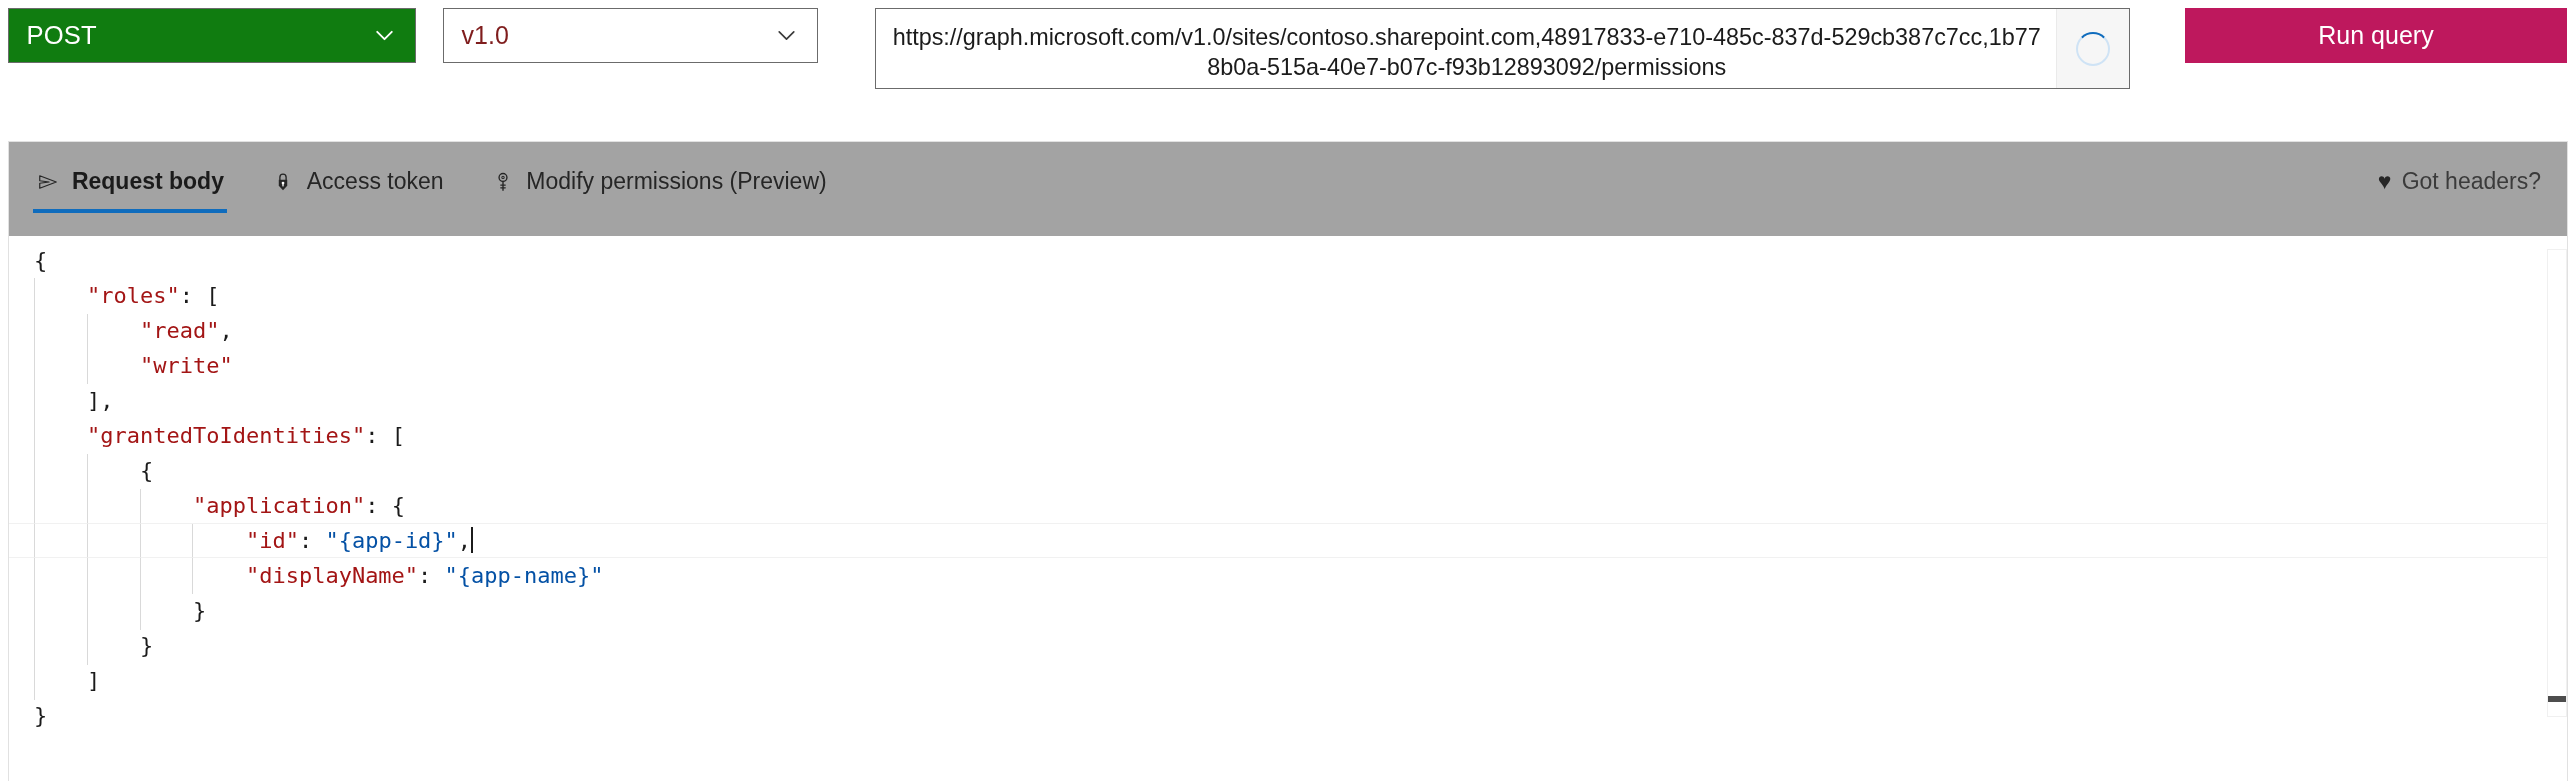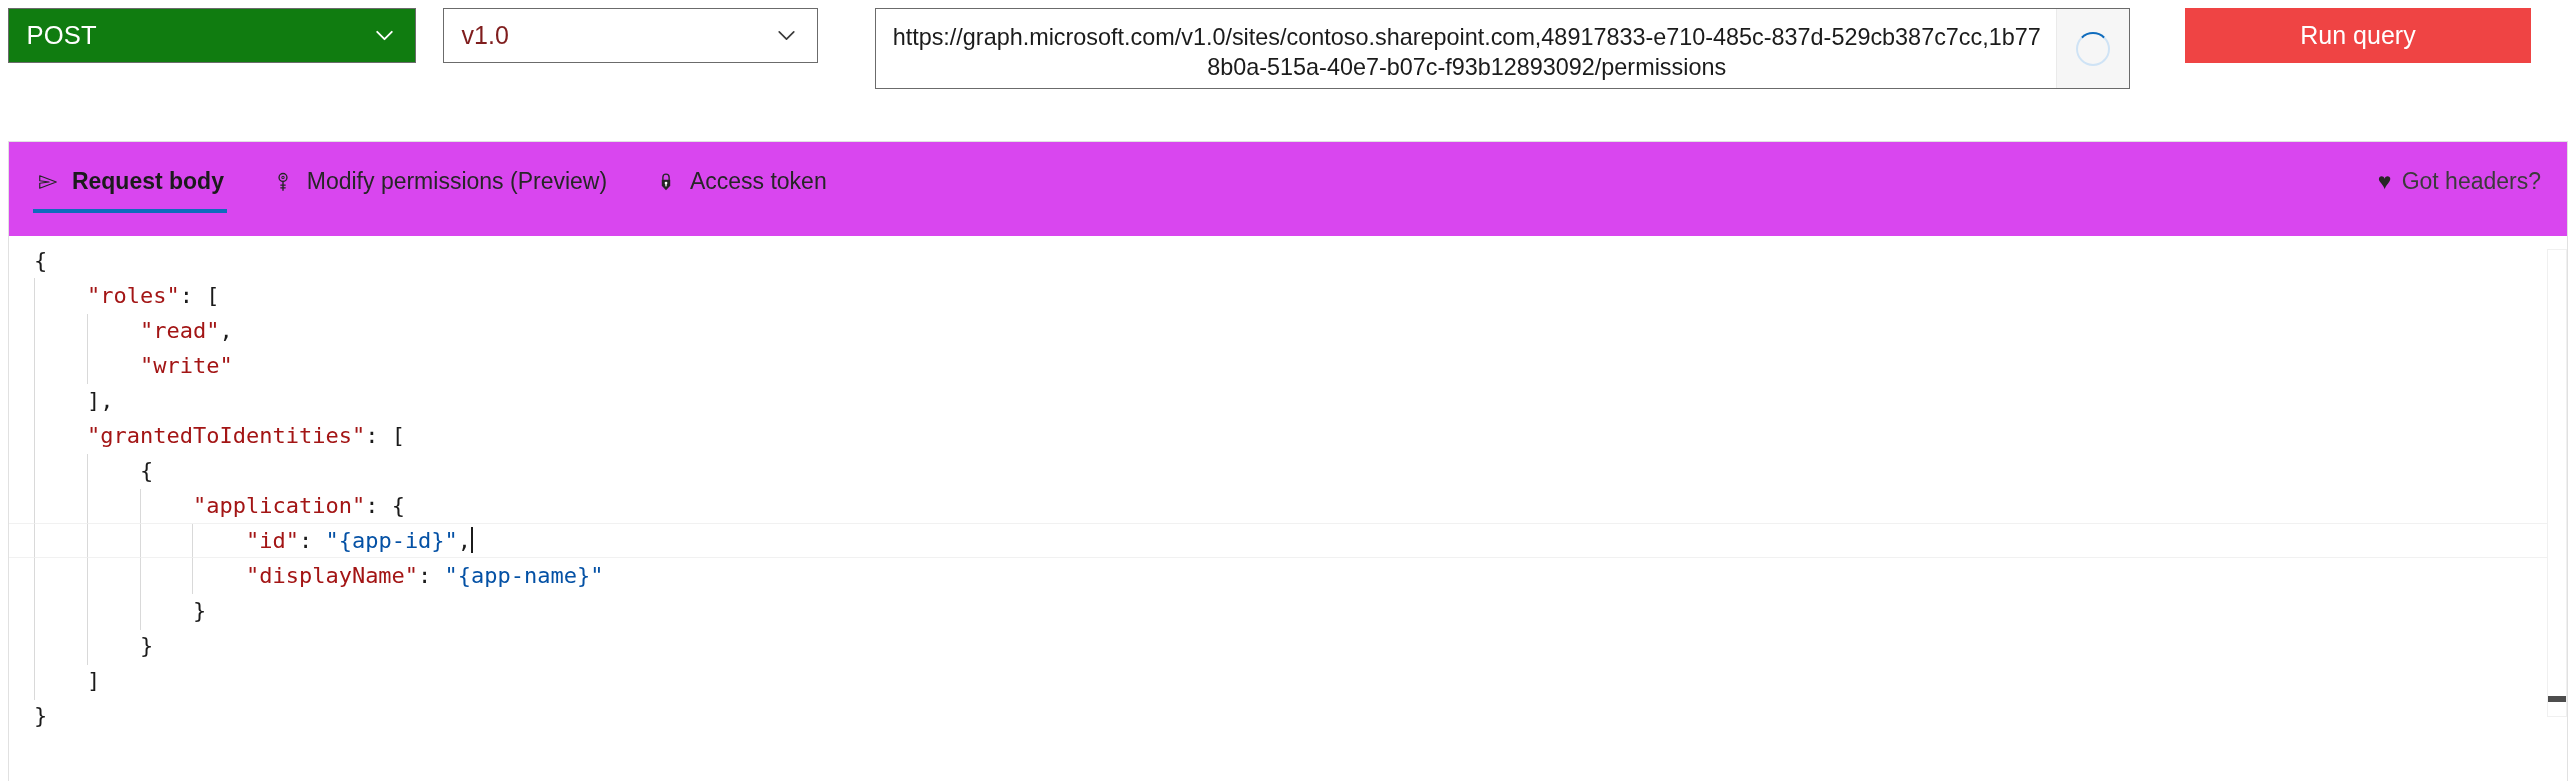--- a/index.html
+++ b/index.html
@@ -128,23 +128,23 @@
     border: 2.9px solid #cfe3f5;
     border-top-color: #0f6cbd;
     box-sizing: border-box;
   }
 
   
   .run-query {
     position: absolute;
     left: 2185px;
     top: 8px;
-    width: 346px;
+    width: 382px;
     height: 55px;
-    background: #ef4444;
+    background: #be185d;
     border: none;
     color: #ffffff;
     font-size: 25px;
     font-family: "Liberation Sans", sans-serif;
     cursor: pointer;
     display: flex;
     align-items: center;
     justify-content: center;
     line-height: 1;
   }
@@ -152,21 +152,21 @@
   
   .panel {
     position: absolute;
     left: 8px;
     top: 141px;
     width: 2560px;
     height: 640px;
     border: 0.7px solid #e1e1e1;
     border-bottom: none;
     box-sizing: border-box;
-    background: #d946ef;
+    background: #a3a3a3;
   }
 
   .tabbar {
     position: absolute;
     left: 0;
     top: 0;
     width: 100%;
     height: 94px;
     display: flex;
     align-items: flex-start;
@@ -363,42 +363,42 @@
 
         <div class="tab active">
           <span class="t-icon">
             <svg width="22" height="22" viewBox="0 0 24 24" fill="none" aria-hidden="true">
               <path d="M3 5.2 L21 12 L3 18.8 L3 13.4 L13.2 12 L3 10.6 Z" stroke="#262626" stroke-width="1.3" stroke-linejoin="round" fill="none"></path>
             </svg>
           </span>
           <span>Request body</span>
         </div>
 
-
-        <div class="tab">
-          <span class="t-icon">
-            <svg width="22" height="22" viewBox="0 0 24 24" fill="none" aria-hidden="true">
-              <circle cx="12" cy="7" r="4.3" stroke="#262626" stroke-width="1.5" fill="none"></circle>
-              <circle cx="12" cy="7" r="1.3" stroke="#262626" stroke-width="1.1" fill="none"></circle>
-              <path d="M12 11.3 V21 M9.6 15.4 H14.4 M9.6 18.4 H14.4" stroke="#262626" stroke-width="1.5" stroke-linecap="round"></path>
-            </svg>
-          </span>
-          <span>Modify permissions (Preview)</span>
-        </div>
 
         <div class="tab">
           <span class="t-icon">
             <svg width="22" height="22" viewBox="0 0 24 24" fill="none" aria-hidden="true">
               <path d="M8.6 9.5 V6.8 a3.4 3.4 0 0 1 6.8 0 V9.5" stroke="#262626" stroke-width="1.5" fill="none" stroke-linecap="round"></path>
               <path d="M7.4 9.6 H16.6 V16.2 L12 21 L7.4 16.2 Z" fill="#262626"></path>
               <circle cx="12" cy="13.2" r="1.5" fill="#ffffff"></circle>
               <rect x="11.3" y="13.6" width="1.4" height="3.2" fill="#ffffff"></rect>
             </svg>
           </span>
           <span>Access token</span>
+        </div>
+
+        <div class="tab">
+          <span class="t-icon">
+            <svg width="22" height="22" viewBox="0 0 24 24" fill="none" aria-hidden="true">
+              <circle cx="12" cy="7" r="4.3" stroke="#262626" stroke-width="1.5" fill="none"></circle>
+              <circle cx="12" cy="7" r="1.3" stroke="#262626" stroke-width="1.1" fill="none"></circle>
+              <path d="M12 11.3 V21 M9.6 15.4 H14.4 M9.6 18.4 H14.4" stroke="#262626" stroke-width="1.5" stroke-linecap="round"></path>
+            </svg>
+          </span>
+          <span>Modify permissions (Preview)</span>
         </div>
 
       </div>
 
       <div class="feedback">
         <span class="heart">♥</span>
         <span>Got headers?</span>
       </div>
     </div>
 

